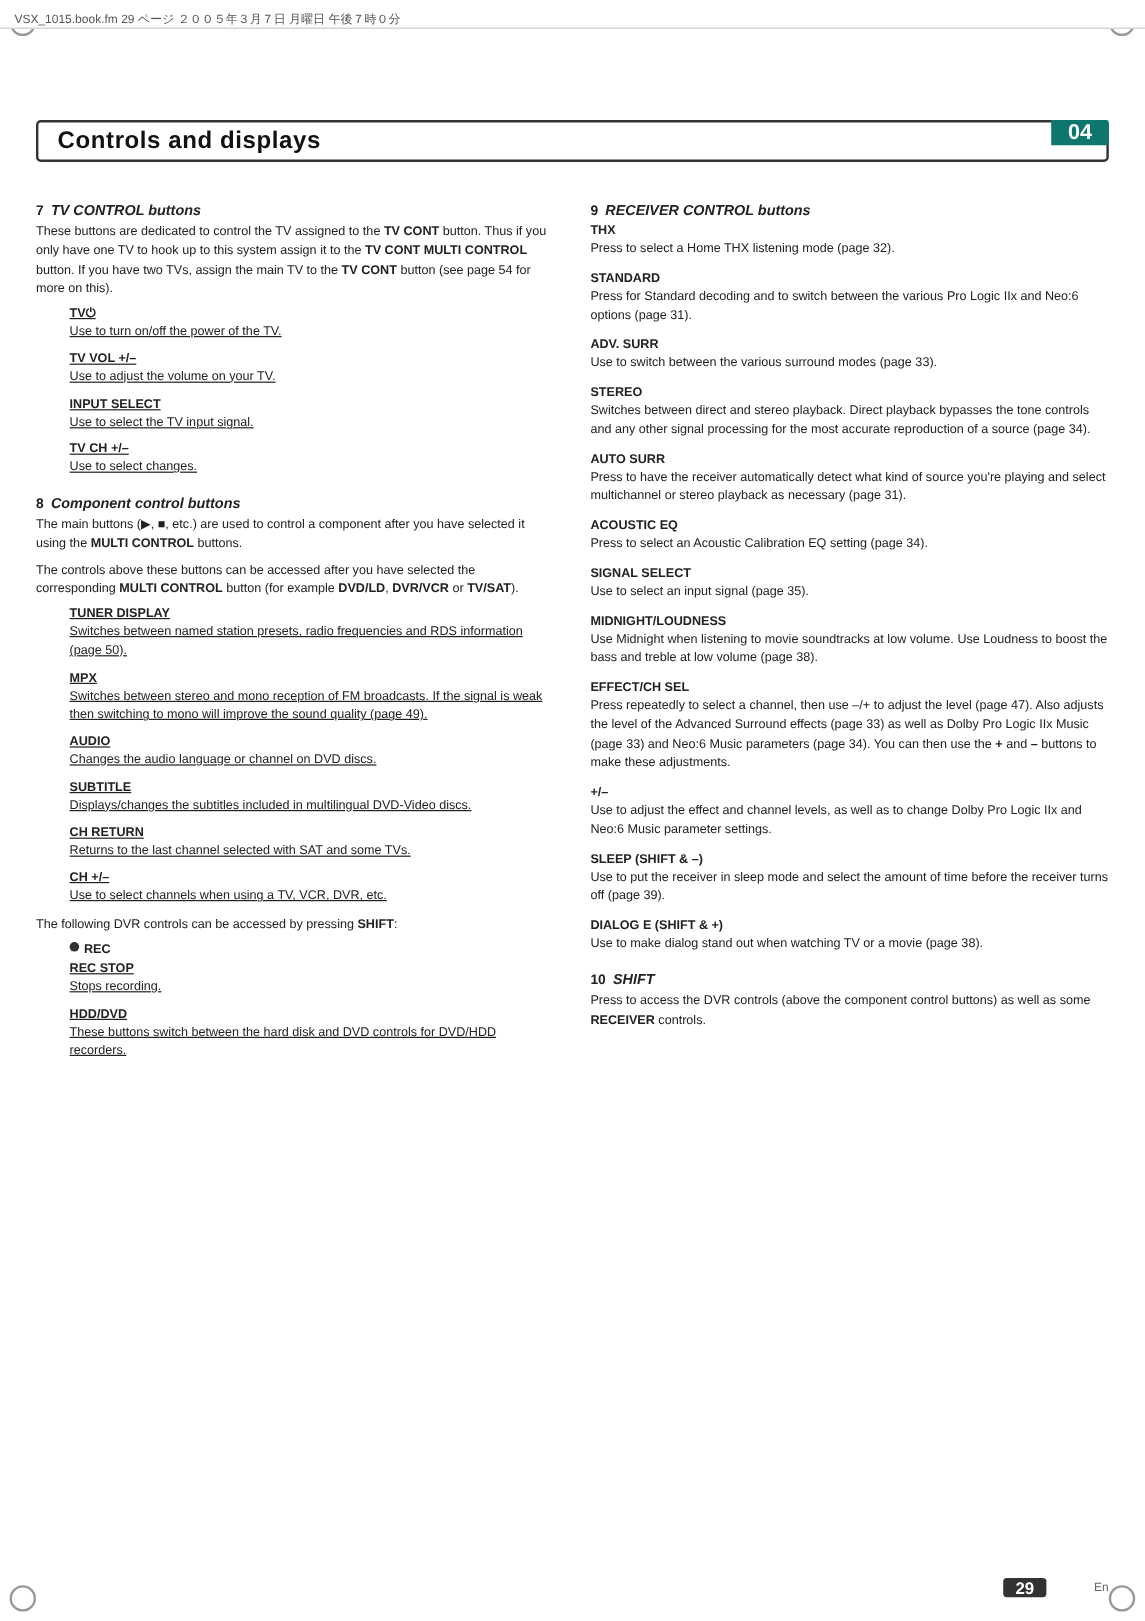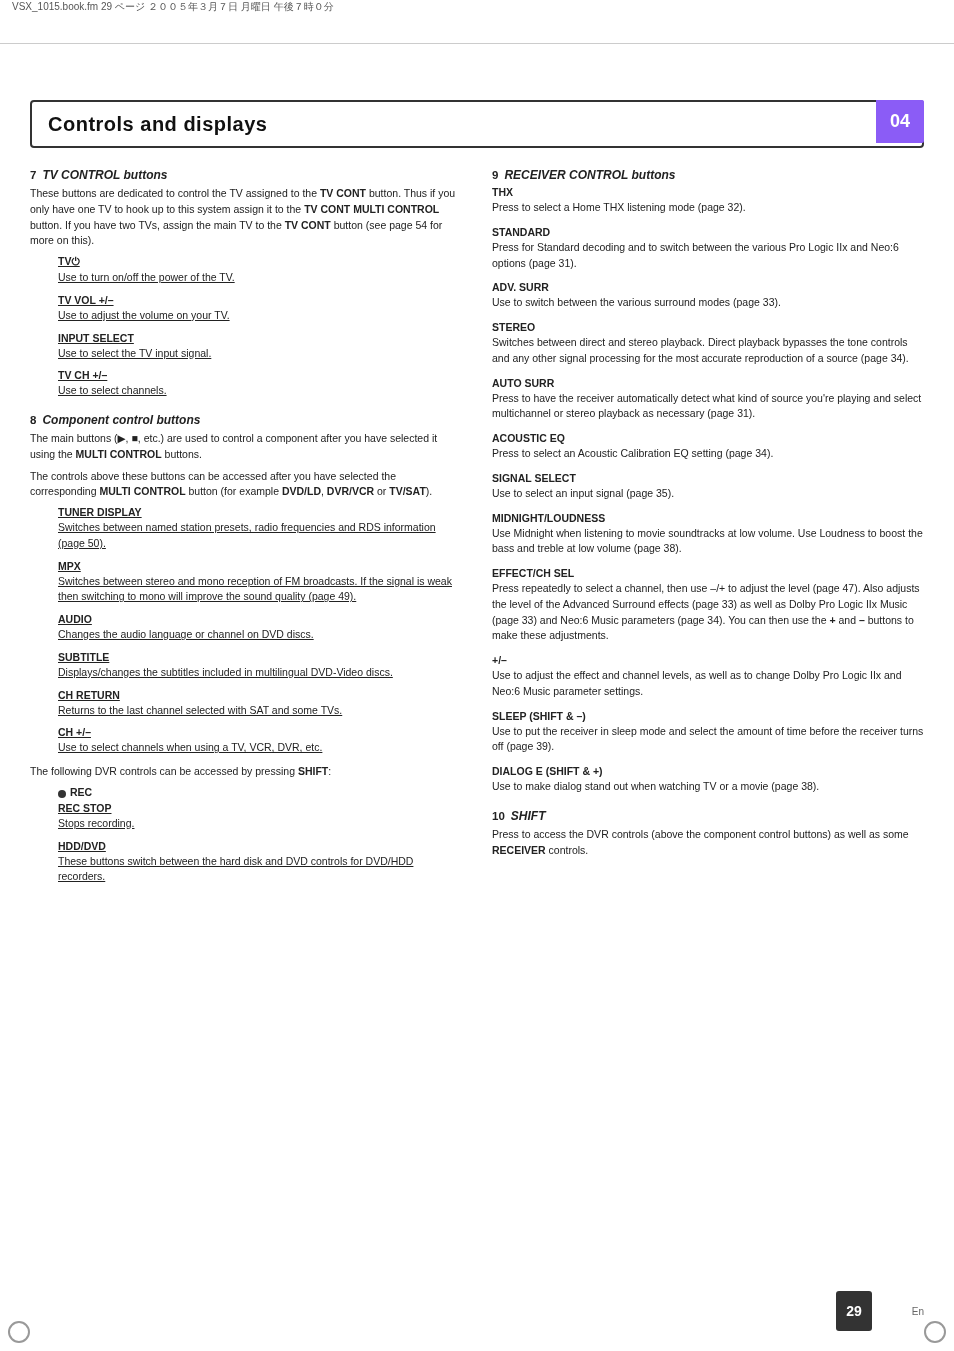--- a/index.html
+++ b/index.html
@@ -10,58 +10,58 @@
       color: #222;
       width: 954px;
       min-height: 1351px;
       position: relative;
     }
 
     
     .header-bar {
       position: absolute;
       top: 0; left: 0; right: 0;
-      height: 44px;
+      height: 24px;
       background: #fff;
       border-bottom: 1px solid #ccc;
       display: flex;
-      align-items: flex-start;
+      align-items: flex-end;
       padding: 0 12px;
       font-size: 10px;
       color: #555;
     }
 
     
     .page-title-area {
       position: absolute;
       top: 100px;
       left: 30px;
       right: 30px;
-      height: 48px;
+      height: 35px;
       border: 2px solid #333;
       border-radius: 4px;
       display: flex;
       align-items: center;
       padding: 0 16px;
     }
     .page-title-area .title {
       font-size: 20px;
       font-weight: bold;
       color: #111;
       letter-spacing: 0.5px;
     }
     .chapter-badge {
       position: absolute;
       right: -2px;
       top: -2px;
-      background: #8b5cf6;
+      background: #0f766e;
       color: #fff;
       font-size: 18px;
       font-weight: bold;
-      padding: 11px 14px;
+      padding: 0 14px;
       border-radius: 0 2px 2px 0;
     }
 
     
     .content {
       position: absolute;
       top: 168px;
       left: 30px;
       right: 30px;
       bottom: 60px;
@@ -125,21 +125,21 @@
 
     
     .bullet-item {
       margin-left: 28px;
       margin-bottom: 4px;
     }
     .bullet-title {
       font-weight: bold;
       font-size: 10.5px;
       display: flex;
-      align-items: flex-end;
+      align-items: flex-start;
       gap: 4px;
     }
     .bullet-dot {
       width: 8px;
       height: 8px;
       background: #333;
       border-radius: 50%;
       display: inline-block;
     }
     .bullet-body {
@@ -154,21 +154,21 @@
       right: 30px;
       display: flex;
       align-items: center;
       gap: 8px;
     }
     .page-number-badge {
       background: #333;
       color: #fff;
       font-weight: bold;
       font-size: 14px;
-      padding: 12px 10px;
+      padding: 0 10px;
       border-radius: 3px;
       text-align: right;
     }
     .footer-lang {
       font-size: 10px;
       color: #666;
       padding-left: 32px;
     }
 
     
@@ -239,21 +239,21 @@
         <div class="sub-body">Use to adjust the volume on your TV.</div>
       </div>
 
       <div class="sub-section">
         <div class="sub-title">INPUT SELECT</div>
         <div class="sub-body">Use to select the TV input signal.</div>
       </div>
 
       <div class="sub-section">
         <div class="sub-title">TV CH +/–</div>
-        <div class="sub-body">Use to select channels.</div>
+        <div class="sub-body">Use to select changes.</div>
       </div>
     </div>
 
     <div class="section">
       <div class="section-header">
         <span class="section-number">8</span>
         <span class="section-title">Component control buttons</span>
       </div>
       <div class="section-body">
         The main buttons (▶, ■, etc.) are used to control a component after you have selected it using the <b>MULTI CONTROL</b> buttons.

